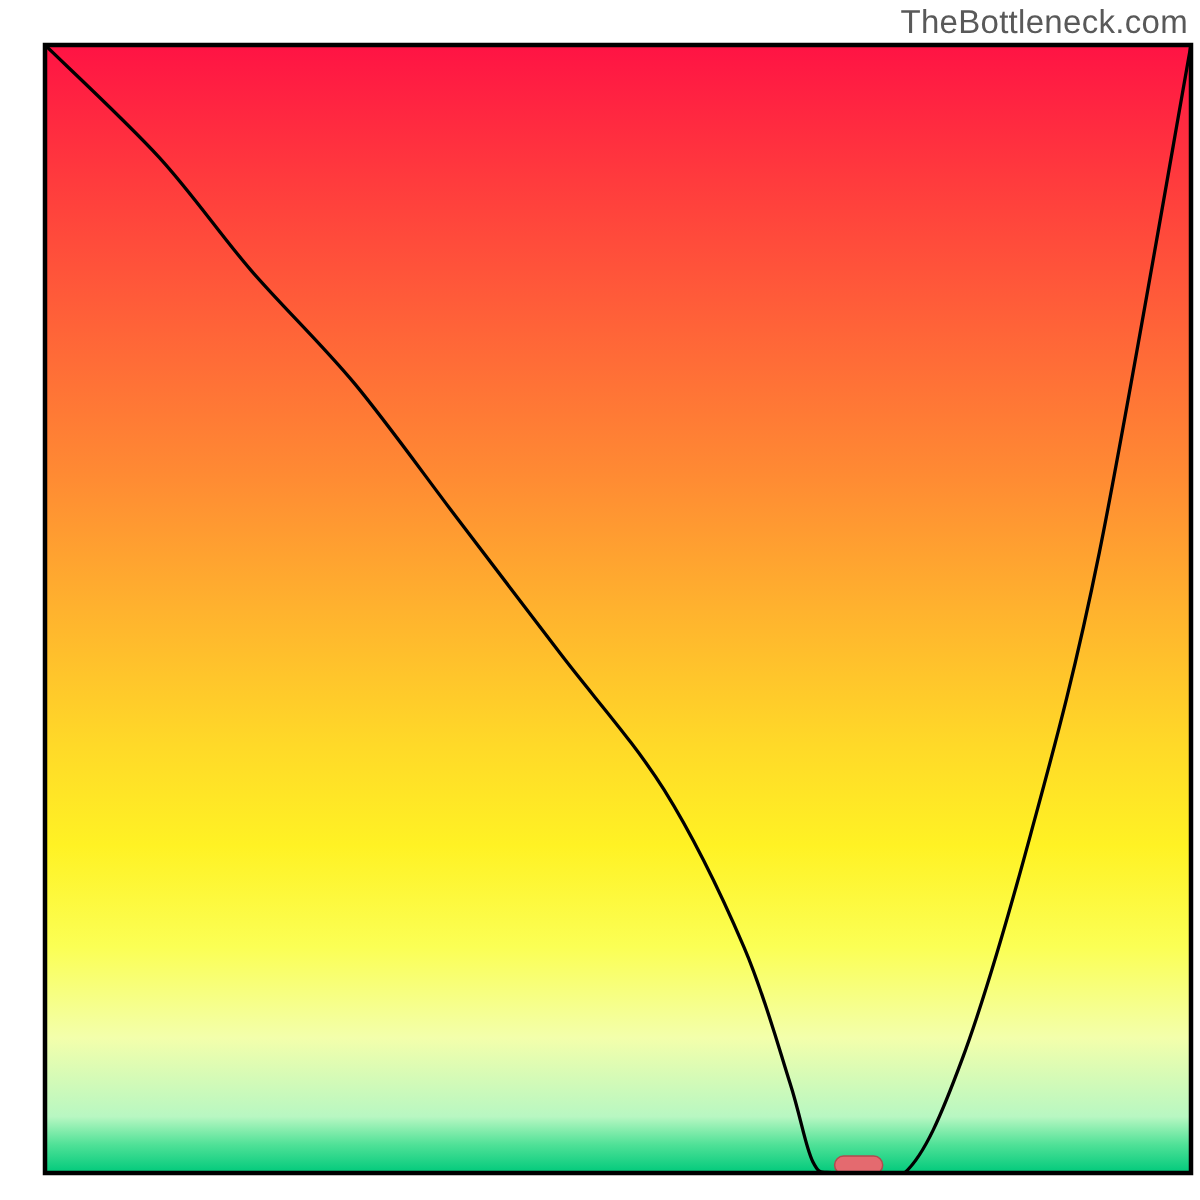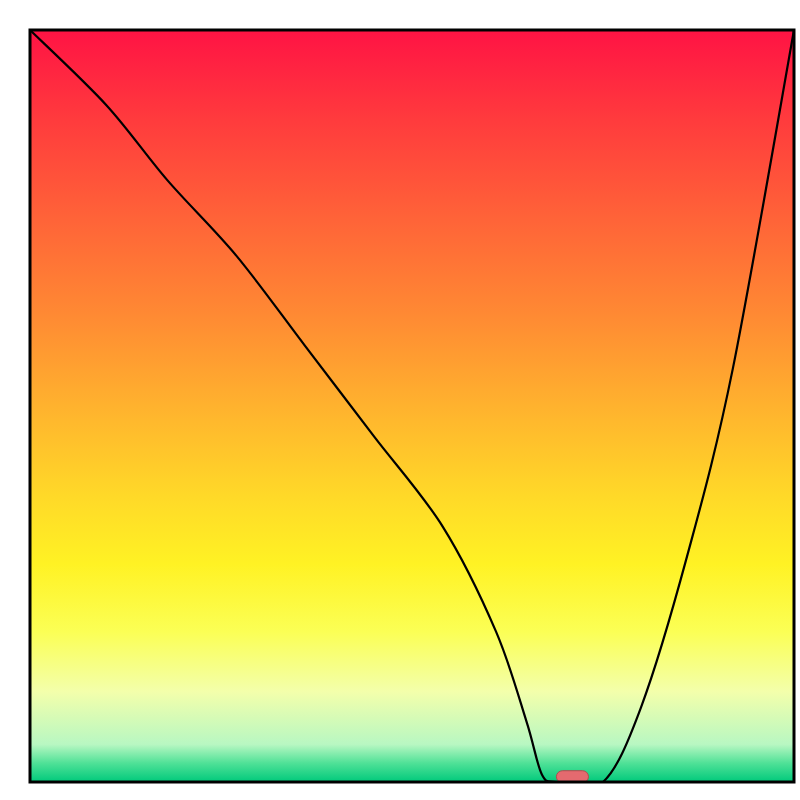--- a/index.html
+++ b/index.html
@@ -31,20 +31,21 @@
     left: 0;
     width: 800px;
     height: 800px;
   }
 </style>
 </head>
 <body>
 
 <div class="chart-container">
 
+  <div class="watermark">TheBottleneck.com</div>
 
   <svg class="chart" viewBox="0 0 800 800">
     <defs>
       <linearGradient id="bg-grad" x1="0" y1="0" x2="0" y2="1">
           <stop offset="0%" stop-color="#ff1344"></stop>
           <stop offset="12%" stop-color="#ff3b3d"></stop>
           <stop offset="25%" stop-color="#ff6338"></stop>
           <stop offset="38%" stop-color="#ff8a33"></stop>
           <stop offset="50%" stop-color="#ffb22e"></stop>
           <stop offset="62%" stop-color="#ffd928"></stop>

